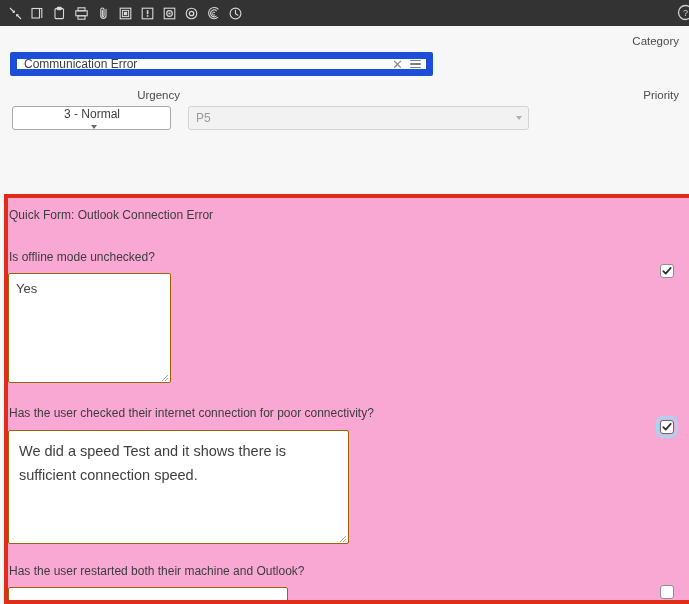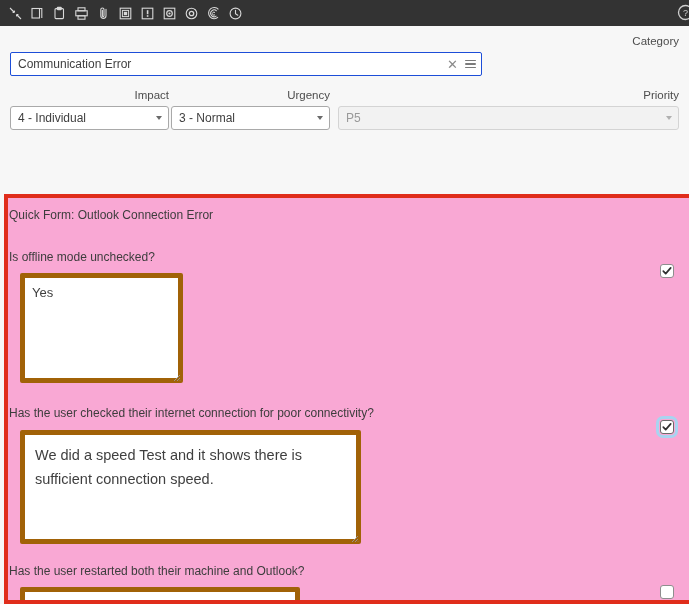--- a/index.html
+++ b/index.html
@@ -109,24 +109,24 @@
     background: #f7f7f7;
   }
   .field-label {
     font-size: 11.5px;
     color: #4d4d4d;
     margin-bottom: 4px;
     line-height: 14px;
     text-align: right;
   }
   .ref-field {
-    width: 472px;
+    width: 423px;
     height: 24px;
     background: #ffffff;
-    border: 1px solid #1d4ed8;
+    border: 7px solid #1d4ed8;
     border-radius: 2px;
     display: flex;
     align-items: center;
     padding: 0 4px 0 7px;
     position: relative;
   }
   .ref-value {
     flex: 1;
     font-size: 12px;
     color: #3f3f3f;
@@ -186,21 +186,21 @@
   .caret {
     width: 0; height: 0;
     border-left: 3.5px solid transparent;
     border-right: 3.5px solid transparent;
     border-top: 4px solid #6a6a6a;
     margin-left: 4px;
   }
   .select-box.readonly .caret { border-top-color: #b0b0b0; }
 
   .col-impact .select-box { width: 159px; }
-  .col-urgency .select-box { width: 159px; }
+  .col-urgency .select-box { width: 159px; flex-direction: column; }
   .col-priority .select-box { width: 341px; align-items: center; }
 
   
   .qf-outline {
     position: absolute;
     left: 4px;
     top: 194px;
     width: 689px;
     height: 410px;
     border: 4px solid #e02d1b;
@@ -246,29 +246,28 @@
   }
   .chk.focused {
     outline: 3px solid #a8d4f0;
     outline-offset: 1px;
     border-color: #6b6b6b;
   }
   .chk svg { display: block; }
 
   textarea.answer {
     display: block;
-    border: 5px solid #a16207;
+    border: 1px solid #a16207;
     border-radius: 2px;
     background: #ffffff;
     color: #3f3f3f;
     font-family: "Liberation Sans", sans-serif;
     resize: none;
     outline: none;
     overflow: hidden;
-    margin-left: 12px;
   }
   textarea.ta-1 {
     width: 163px; height: 110px;
     font-size: 13px;
     padding: 6px 7px;
     line-height: 17px;
   }
   textarea.ta-2 {
     width: 341px; height: 114px;
     font-size: 14.5px;
@@ -394,27 +393,20 @@
         <span class="ref-clear">✕</span>
         <span class="ref-list">
           <i></i>
             <i></i>
             <i></i>
         </span>
       </div>
     </div>
 
     <div class="row3">
-      <div class="col-impact">
-        <div class="field-label">Impact</div>
-        <div class="select-box">
-          <span class="sel-val">4 - Individual</span>
-          <span class="caret"></span>
-        </div>
-      </div>
 
       <div class="col-urgency">
         <div class="field-label">Urgency</div>
         <div class="select-box">
           <span class="sel-val">3 - Normal</span>
           <span class="caret"></span>
         </div>
       </div>
 
       <div class="col-priority">

